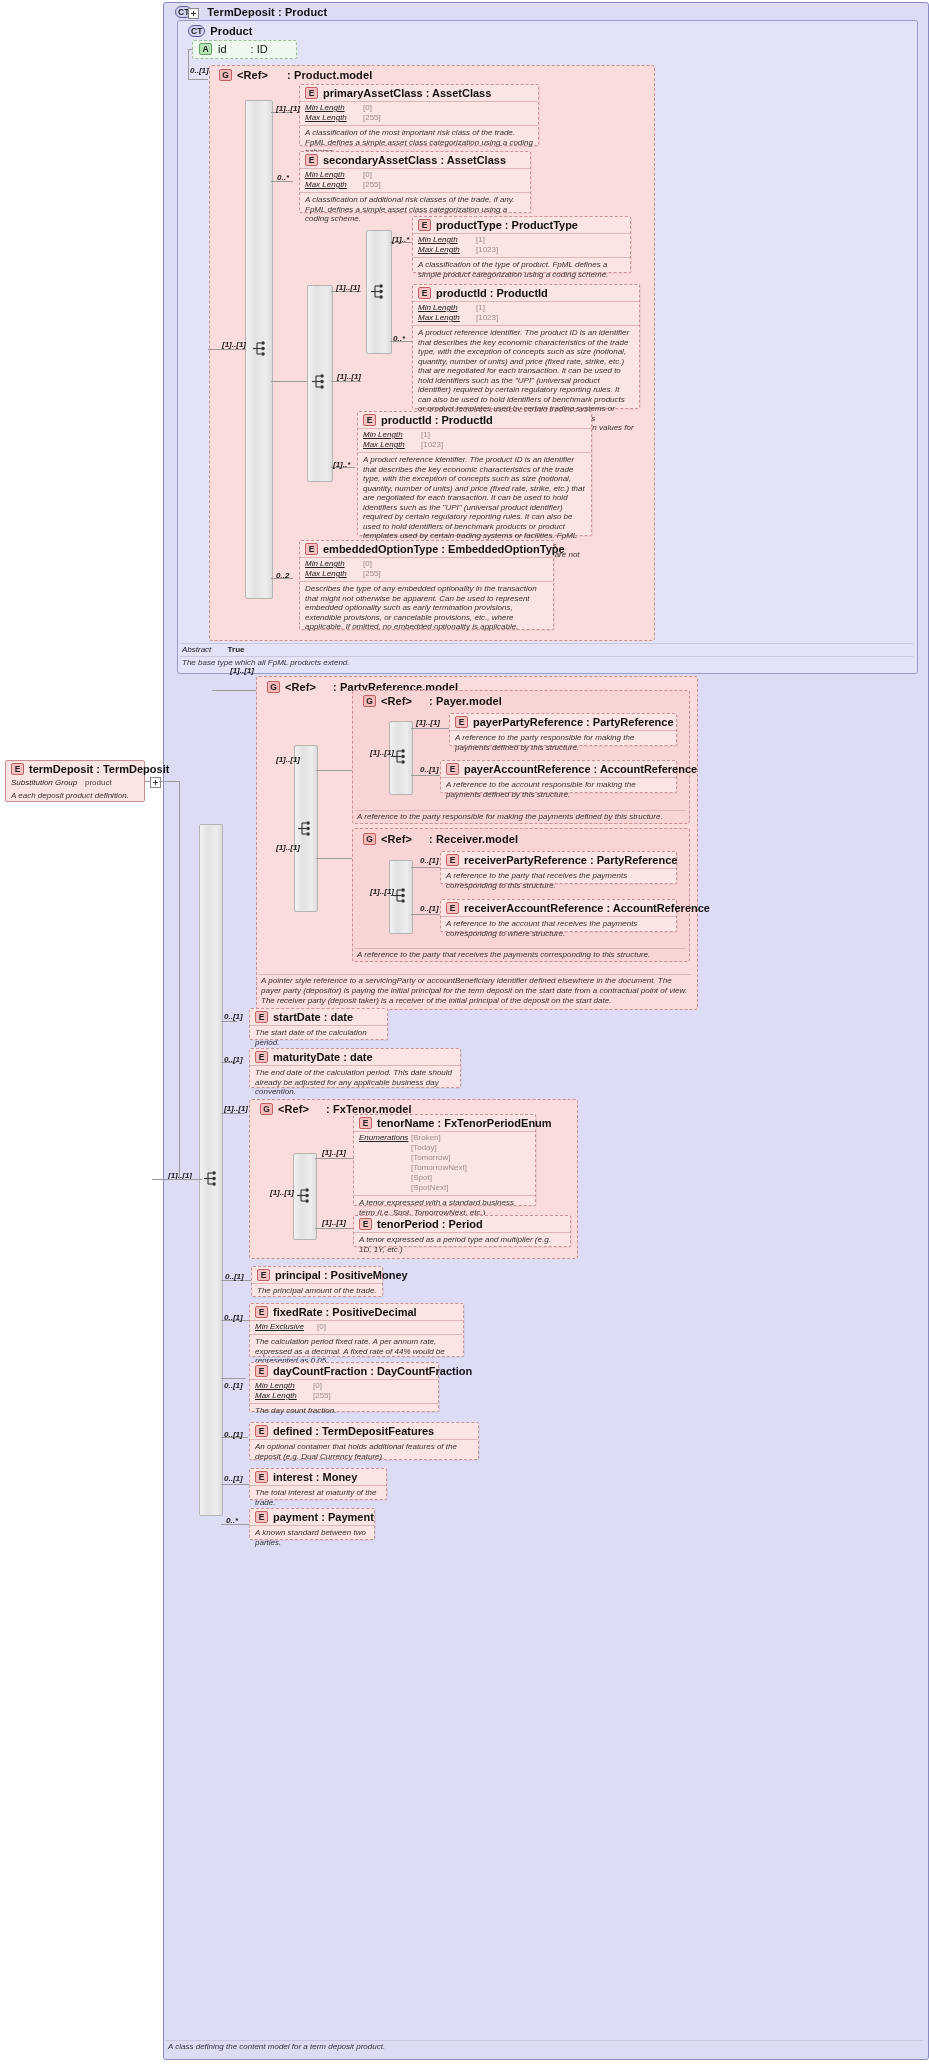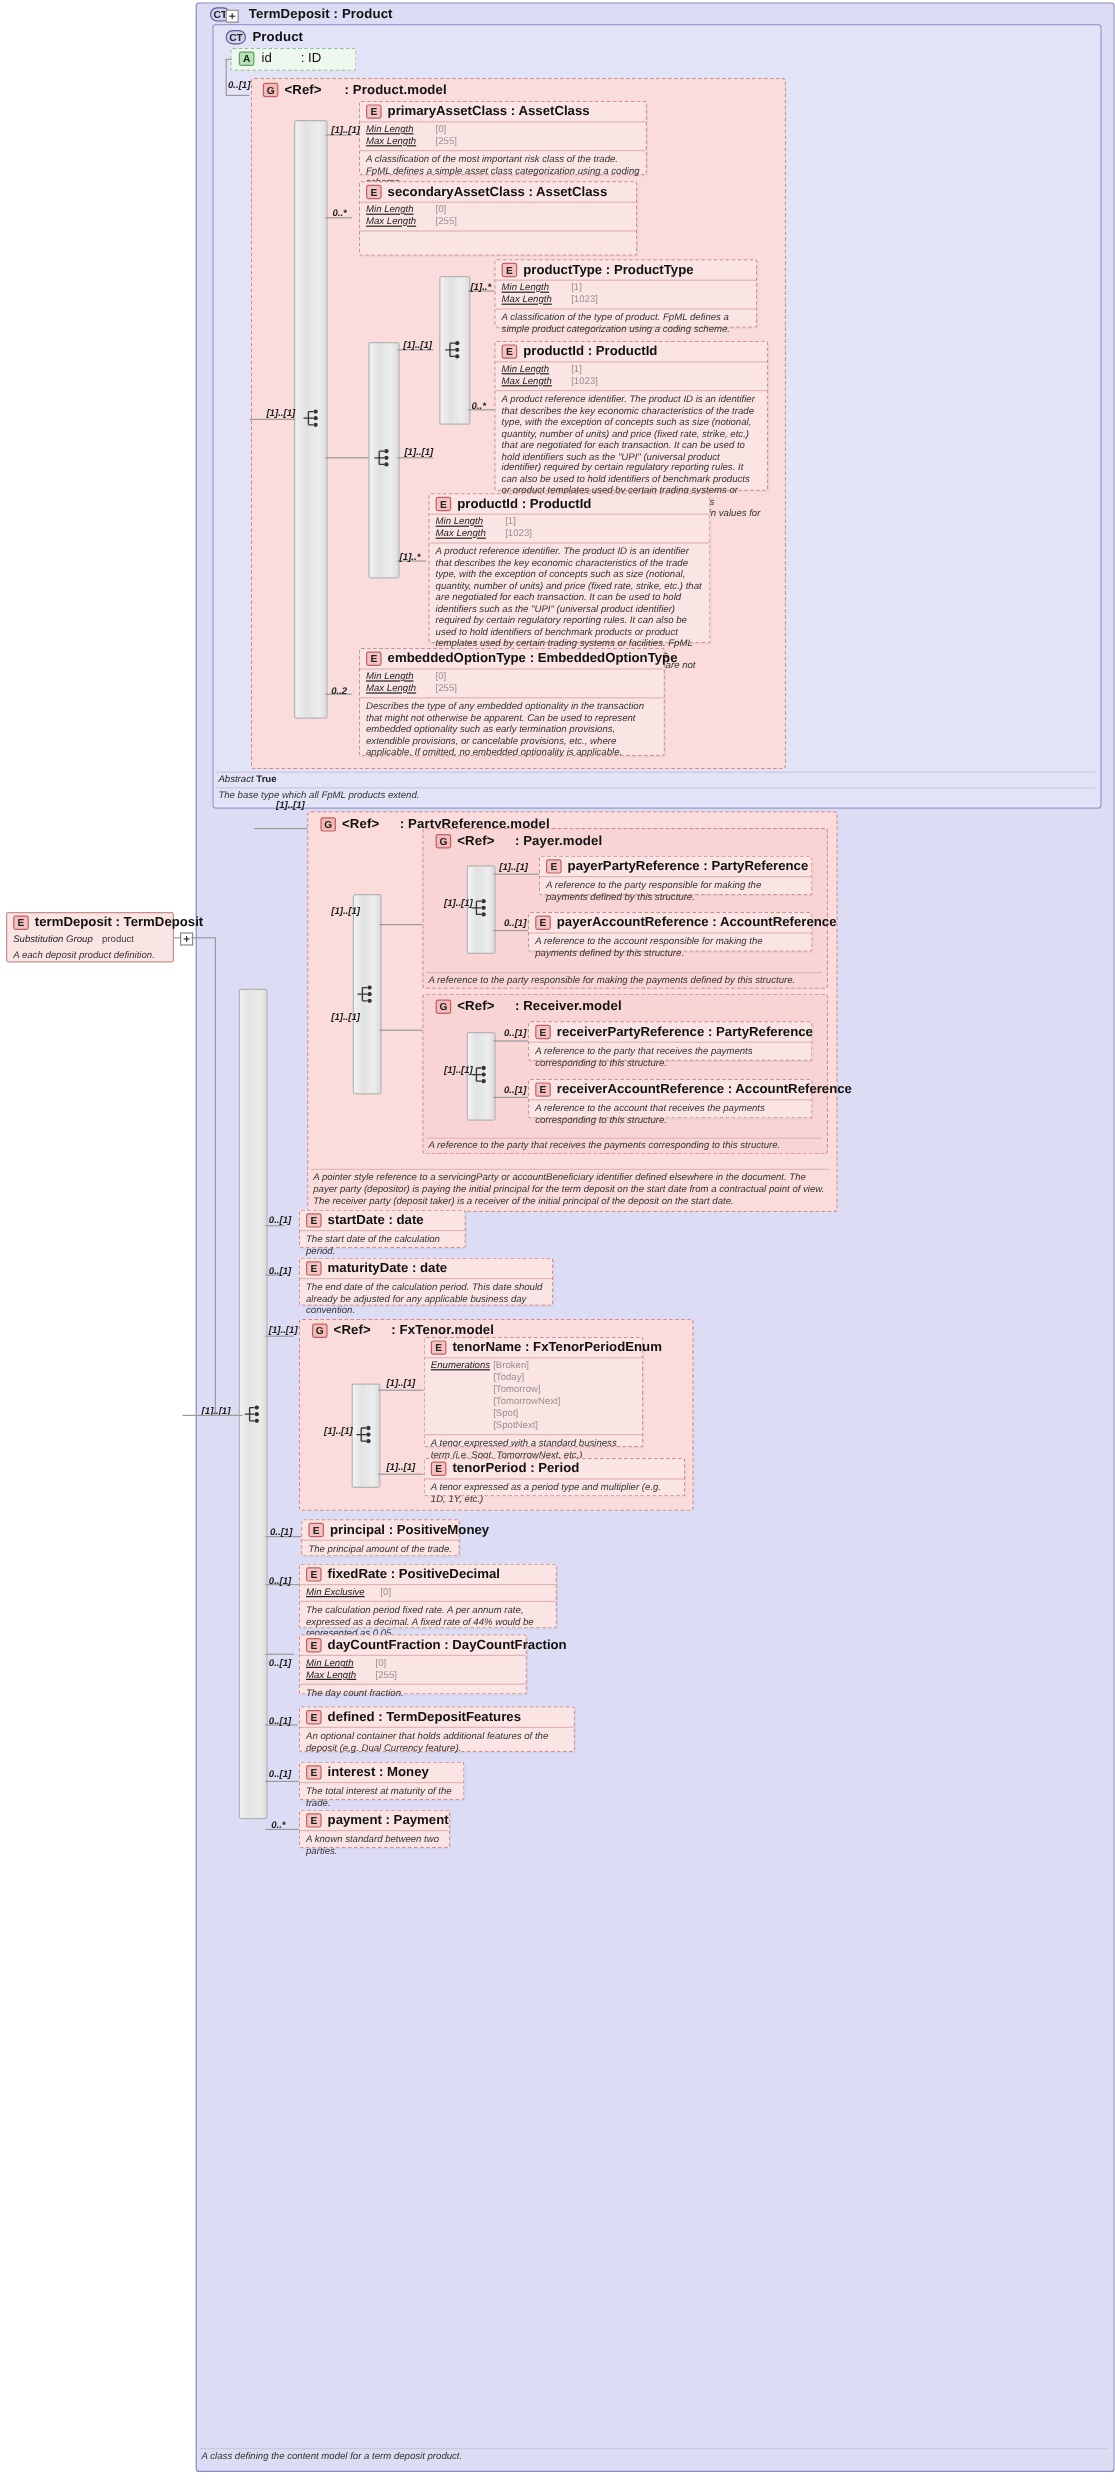--- a/index.html
+++ b/index.html
@@ -162,20 +162,21 @@
       <div class="frow">
           <span class="fk">Min Length</span>
           <span class="fv">[0]</span>
         </div>
       <div class="frow">
           <span class="fk">Max Length</span>
           <span class="fv">[255]</span>
         </div>
     </div>
     <div class="rule"></div>
+    <div class="desc">A classification of additional risk classes of the trade, if any. FpML defines a simple asset class categorization using a coding scheme.</div>
   </div>
   <div class="card" style="left:277px;top:173px;">0..*</div>
 
   <div class="tall" style="left:307px;top:285px;width:24px;height:195px;"></div>
   <div class="seq" style="left:311px;top:373px;">
     <svg width="17" height="17" viewBox="0 0 17 17">
       <line x1="1" y1="8.5" x2="5" y2="8.5" stroke="#333" stroke-width="1.1"></line>
       <line x1="5" y1="3" x2="5" y2="14" stroke="#333" stroke-width="1.1"></line>
       <line x1="5" y1="3" x2="9" y2="3" stroke="#333" stroke-width="1.1"></line>
       <line x1="5" y1="8.5" x2="9" y2="8.5" stroke="#333" stroke-width="1.1"></line>
@@ -287,21 +288,21 @@
         </div>
     </div>
     <div class="rule"></div>
     <div class="desc">Describes the type of any embedded optionality in the transaction that might not otherwise be apparent. Can be used to represent embedded optionality such as early termination provisions, extendible provisions, or cancelable provisions, etc., where applicable. If omitted, no embedded optionality is applicable.</div>
   </div>
   <div class="card" style="left:276px;top:571px;">0..2</div>
 
   <div class="sep" style="left:180px;top:643px;width:733px;"></div>
   <div class="abs" style="left:182px;top:645px;">
     <span class="k">Abstract</span>
-    <span class="v" style="">True</span>
+    <span class="v" style="margin-left:14px;">True</span>
   </div>
   <div class="sep" style="left:180px;top:656px;width:733px;"></div>
   <div class="note" style="left:182px;top:658px;width:720px;">The base type which all FpML products extend.</div>
 
   <div class="grp" style="left:256px;top:676px;width:440px;height:332px;"></div>
   <div class="hdr" style="left:262px;top:679px;">
     <span class="badge b-g">G</span>
     <span class="tt">&lt;Ref&gt;</span>
     <span class="tt" style="margin-left:12px;">: PartyReference.model</span>
   </div>
@@ -405,21 +406,21 @@
     <div class="rule"></div>
     <div class="desc">A reference to the party that receives the payments corresponding to this structure.</div>
   </div>
 
   <div class="el" style="left:440px;top:899px;width:237px;height:33px;">
     <div class="el-hd">
       <span class="badge b-e">E</span>
       <span class="el-nm">receiverAccountReference : AccountReference</span>
     </div>
     <div class="rule"></div>
-    <div class="desc">A reference to the account that receives the payments corresponding to this structure.</div>
+    <div class="desc">A reference to the account that receives the payments corresponding to where structure.</div>
   </div>
 
   <div class="sepr" style="left:355px;top:948px;width:330px;"></div>
   <div class="note" style="left:357px;top:950px;width:325px;">A reference to the party that receives the payments corresponding to this structure.</div>
 
   <div class="sepr" style="left:259px;top:974px;width:432px;"></div>
   <div class="note" style="left:261px;top:976px;width:428px;">A pointer style reference to a servicingParty or accountBeneficiary identifier defined elsewhere in the document. The payer party (depositor) is paying the initial principal for the term deposit on the start date from a contractual point of view. The receiver party (deposit taker) is a receiver of the initial principal of the deposit on the start date.</div>
 
   <div class="tall" style="left:199px;top:824px;width:22px;height:690px;"></div>
   <div class="seq" style="left:203px;top:1170px;">

